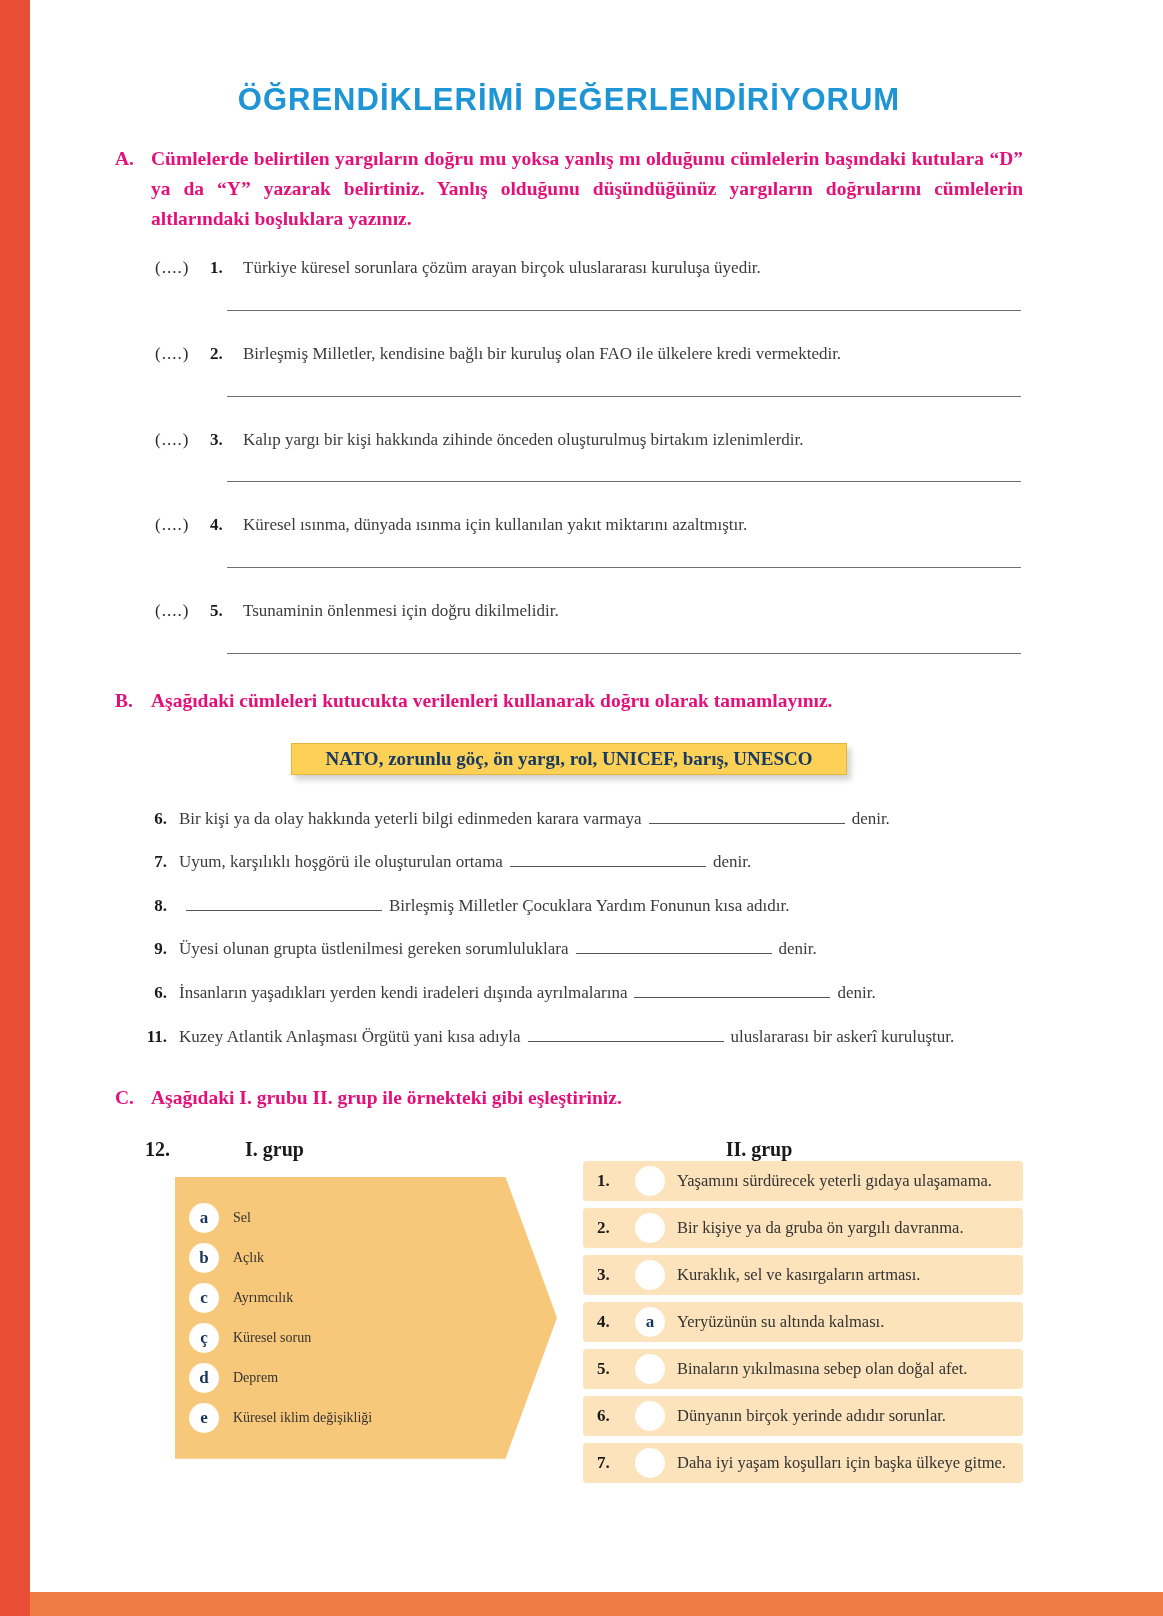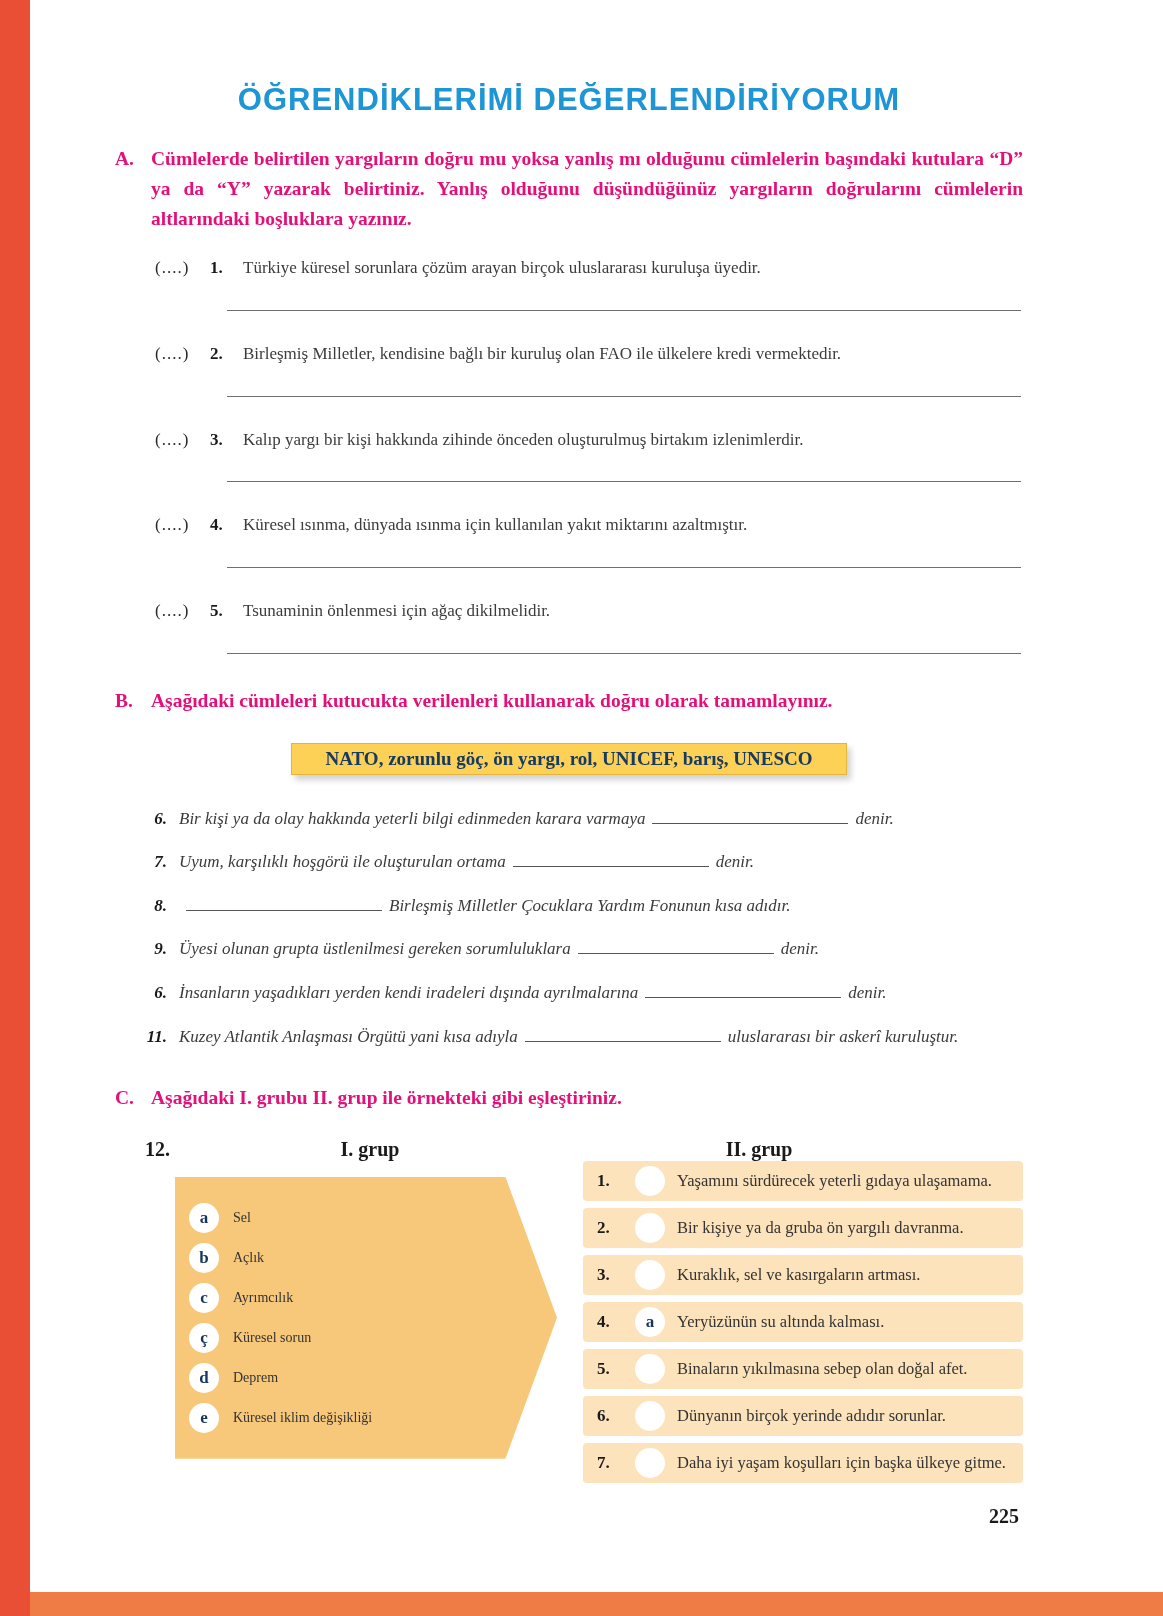--- a/index.html
+++ b/index.html
@@ -76,21 +76,21 @@
     margin: 26px auto 32px auto;
     background: #fdd156;
     border: 1px solid #e3b53e;
     box-shadow: 4px 5px 6px rgba(0,0,0,0.18);
     padding: 4px 18px;
     text-align: center;
     font-weight: bold;
     font-size: 19px;
     color: #173a63;
   }
-  .b-items { margin-top: 22px; font-style: italic; }
+  .b-items { margin-top: 22px; }
   .b-item {
     font-size: 17px;
     color: #3b3b3b;
     margin-bottom: 19px;
     line-height: 1.45;
     white-space: nowrap;
   }
   .b-num {
     display: inline-block;
     width: 52px;
@@ -111,21 +111,21 @@
   
   .sec-c { margin-top: 34px; }
   .match-header {
     display: flex;
     margin-top: 24px;
     font-weight: bold;
     font-size: 20px;
     color: #1a1a1a;
   }
   .mh-num { width: 130px; padding-left: 30px; }
-  .mh-g1 { width: 250px; text-align: center; }
+  .mh-g1 { width: 250px; text-align: left; }
   .mh-g2 { flex: 1; text-align: center; }
 
   .match-body { display: flex; margin-top: 16px; }
   .g1-arrow {
     margin-left: 60px;
     width: 382px;
     height: 282px;
     background: #f8c87a;
     clip-path: polygon(0 0, 86.5% 0, 100% 50%, 86.5% 100%, 0 100%);
     padding: 26px 80px 26px 14px;
@@ -223,21 +223,21 @@
         <div class="a-item">
           <span class="a-box">(....)</span>
           <span class="a-num">4.</span>
           <span class="a-text">Küresel ısınma, dünyada ısınma için kullanılan yakıt miktarını azaltmıştır.</span>
         </div>
         <div class="a-line"></div>
 
         <div class="a-item">
           <span class="a-box">(....)</span>
           <span class="a-num">5.</span>
-          <span class="a-text">Tsunaminin önlenmesi için ağaç dikilmelidir.</span>
+          <span class="a-text">Tsunaminin önlenmesi için doğru dikilmelidir.</span>
         </div>
         <div class="a-line"></div>
 
       </div>
     </div>
 
     <div class="sec-b">
       <div class="sec-heading">
         <span class="sec-letter">B.</span>
         <span class="sec-text">Aşağıdaki cümleleri kutucukta verilenleri kullanarak doğru olarak tamamlayınız.</span>
@@ -351,16 +351,15 @@
           <div class="g2-row">
             <span class="g2-num">7.</span>
             <span class="g2-circle"></span>
             <span class="g2-text">Daha iyi yaşam koşulları için başka ülkeye gitme.</span>
           </div>
         </div>
 
       </div>
     </div>
 
-    <div class="page-number">225</div>
 
   </div>
 </div>
 
 </body></html>

